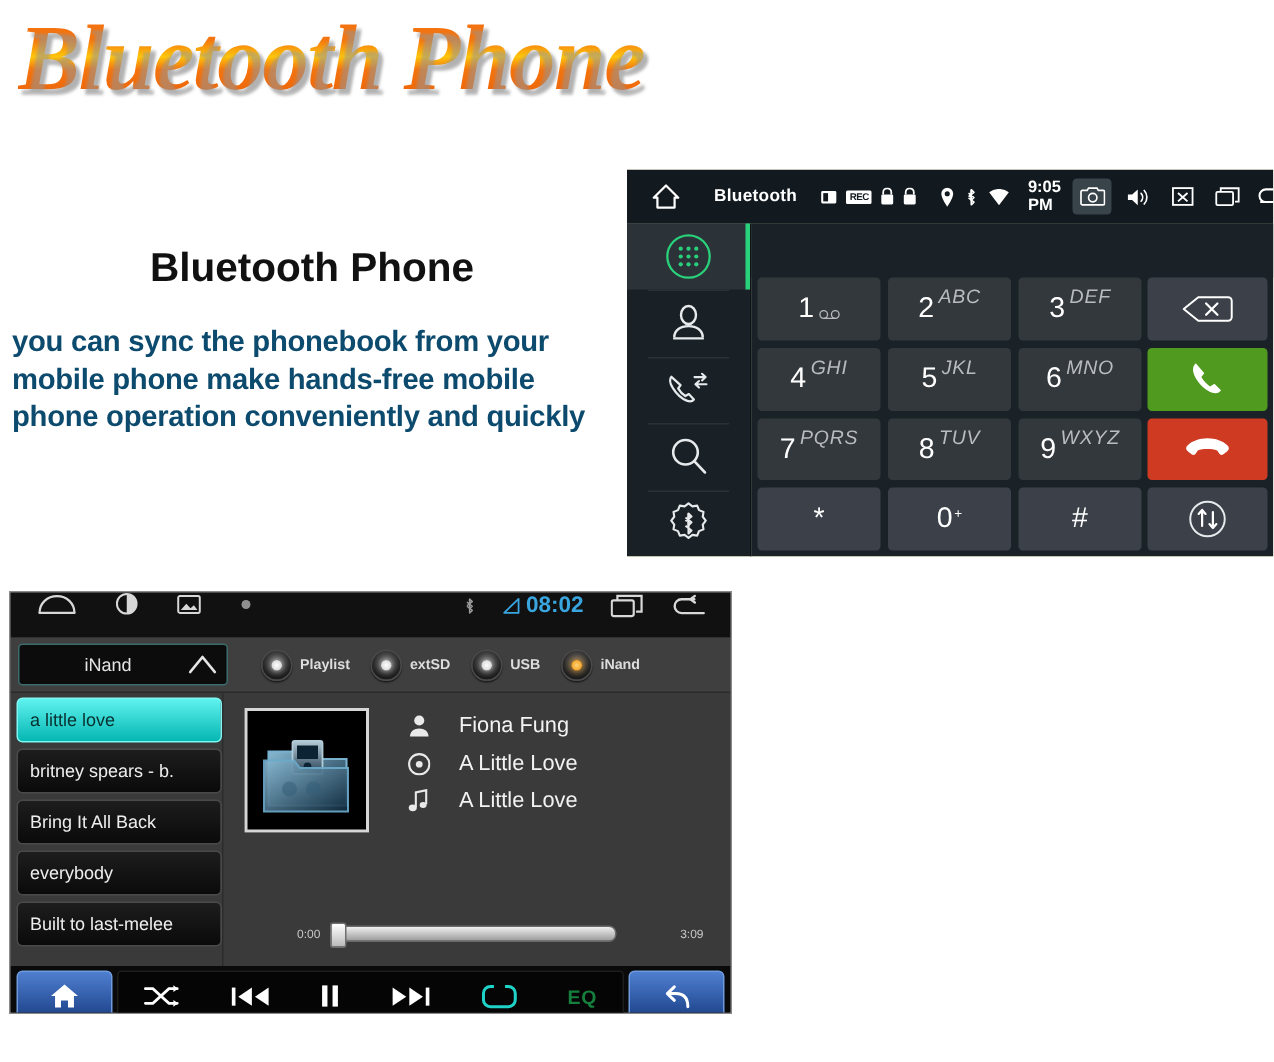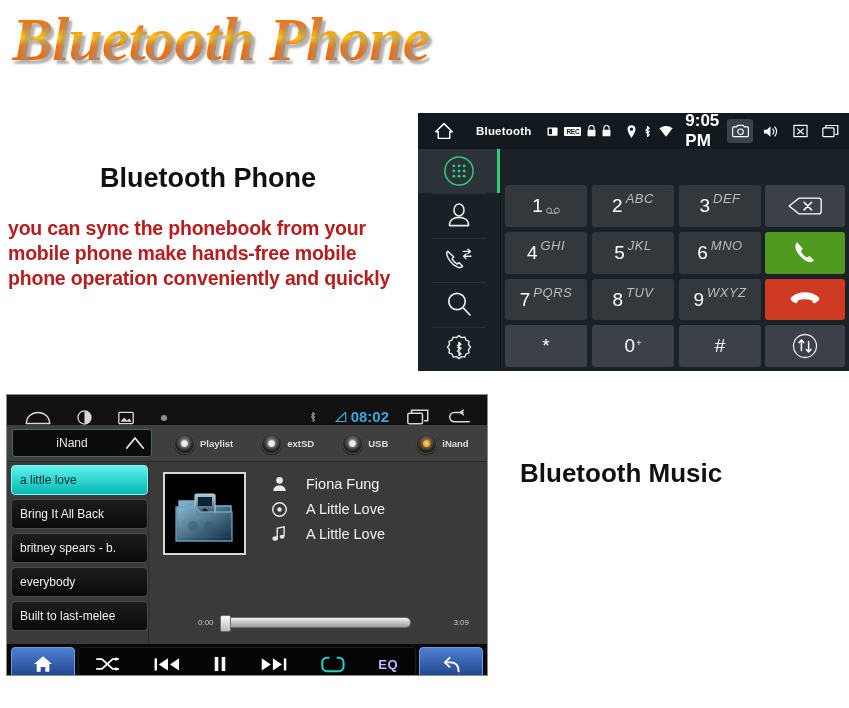--- a/index.html
+++ b/index.html
@@ -32,21 +32,21 @@
     filter:blur(1px);
   }
 
   
   .copy-phone{position:absolute;left:8px;top:163px;width:400px;}
   .copy-phone .h{
     font-size:27px;font-weight:bold;color:#111;
     text-align:center;letter-spacing:0px;
   }
   .copy-phone .p{
-    margin-top:22px;font-size:19.5px;font-weight:bold;color:#b91c1c;
+    margin-top:22px;font-size:19.5px;font-weight:bold;color:#0c4a6e;
     line-height:25px;letter-spacing:-0.2px;
   }
 
   
   .copy-music{position:absolute;left:520px;top:458px;width:320px;}
   .copy-music .h{font-size:26px;font-weight:bold;color:#111;text-align:left;}
   .copy-music .p{
     margin-top:18px;font-size:19px;font-weight:bold;color:#111;line-height:25px;
   }
 
@@ -56,21 +56,21 @@
     background:#fef9c3;overflow:hidden;
   }
   .d-status{
     height:36px;background:#121a20;display:flex;align-items:center;
     color:#fff;font-size:11px;position:relative;
   }
   .d-status .home{margin-left:16px;display:flex;align-items:center;}
   .d-status .title{margin-left:22px;font-weight:bold;font-size:11.5px;letter-spacing:.2px;}
   .d-status .sysicons{margin-left:16px;display:flex;align-items:center;gap:6px;}
   .d-status .radios{margin-left:16px;display:flex;align-items:center;gap:7px;}
-  .d-status .clock{margin-left:12px;font-size:17px;font-weight:bold;}
+  .d-status .clock{margin-left:12px;font-size:11px;font-weight:bold;}
   .d-status .navs{margin-left:8px;display:flex;align-items:center;gap:4px;}
   .navbtn{width:26px;height:24px;display:flex;align-items:center;justify-content:center;border-radius:3px;}
   .navbtn.sel{background:#39434a;}
   .rec-badge{
     font-size:6.5px;font-weight:bold;background:#fff;color:#121a20;
     padding:1px 2px;border-radius:1px;letter-spacing:-.3px;line-height:7px;
   }
 
   .d-body{display:flex;height:222px;}
   .d-side{
@@ -113,35 +113,35 @@
   .kbtn.dark{background:#3b4049;}
   .kbtn.green{background:#4f9a1f;}
   .kbtn.red{background:#cf3a23;}
 
   
   .music{
     position:absolute;left:6px;top:394px;width:480px;height:280px;
     background:#3a3a3a;border:1px solid #8a8a8a;overflow:hidden;
   }
   .m-status{
-    height:30px;background:#111;display:flex;align-items:flex-end;color:#cfcfcf;
+    height:30px;background:#111;display:flex;align-items:flex-start;color:#cfcfcf;
   }
   .m-status .left{display:flex;align-items:center;gap:26px;margin-left:18px;}
   .m-status .right{margin-left:auto;display:flex;align-items:center;gap:18px;margin-right:16px;}
   .m-status .clock{color:#39a6e0;font-weight:bold;font-size:15px;letter-spacing:0px;}
 
   .m-top{height:36px;background:#3f3f3f;display:flex;align-items:center;
          border-bottom:1px solid #2a2a2a;text-align:center;}
   .m-dd{
     width:140px;height:28px;margin-left:5px;background:#0c0c0c;
     border:1px solid #3c6b6b;border-radius:3px;display:flex;align-items:center;
     color:#e4e4e4;font-size:12px;padding:0 6px;box-sizing:border-box;
   }
   .m-dd .lbl{flex:1;}
-  .m-sources{display:flex;align-items:center;gap:28px;margin-left:22px;}
+  .m-sources{display:flex;align-items:center;gap:14px;margin-left:22px;}
   .src{display:flex;align-items:center;gap:5px;color:#ddd;font-size:9.5px;font-weight:bold;}
   .led{
     width:19px;height:19px;border-radius:50%;
     background:radial-gradient(circle at 50% 38%,#6a6a6a,#1c1c1c 70%);
     border:1px solid #4a4a4a;display:flex;align-items:center;justify-content:center;
     box-shadow:0 1px 1px rgba(0,0,0,.6);
   }
   .led i{
     width:7px;height:7px;border-radius:50%;display:block;
     background:radial-gradient(circle,#ffffff,#c9c9c9);
@@ -186,21 +186,21 @@
   .m-bottom{height:40px;background:#0a0a0a;display:flex;align-items:center;gap:3px;padding:0 4px;box-sizing:border-box;}
   .m-nav{
     width:62px;height:32px;border-radius:4px;
     background:linear-gradient(180deg,#4f7fd0,#1a3f86);
     border:1px solid #6f9bdd;display:flex;align-items:center;justify-content:center;
   }
   .m-ctrls{
     flex:1;height:32px;background:#050505;border:1px solid #1d1d1d;border-radius:3px;
     display:flex;align-items:center;justify-content:space-around;
   }
-  .m-ctrls span{display:flex;align-items:center;justify-content:center;color:#c4b5fd;}
+  .m-ctrls span{display:flex;align-items:center;justify-content:center;color:#15803d;}
   .eq{font-size:13px;font-weight:bold;color:#fff;letter-spacing:.5px;}
   svg{display:block;}
 </style>
 </head>
 <body>
 
 <div class="page">
 
   <div class="banner-shadow">Bluetooth Phone</div>
   <div class="banner">Bluetooth Phone</div>
@@ -547,22 +547,22 @@
             </span>
           <span>iNand</span>
         </div>
       </div>
     </div>
 
     <div class="m-body">
 
       <div class="m-list">
         <div class="m-item sel">a little love</div>
+        <div class="m-item">britney spears - b.</div>
         <div class="m-item">Bring It All Back</div>
-        <div class="m-item">britney spears - b.</div>
         <div class="m-item">everybody</div>
         <div class="m-item">Built to last-melee</div>
       </div>
 
       <div class="m-right">
         <div class="m-now">
           <div class="m-art">
             <svg width="64" height="58" viewBox="0 0 64 58">
               <defs>
                 <linearGradient id="fg" x1="0" y1="0" x2="0" y2="1">
@@ -676,16 +676,15 @@
           <svg width="20" height="18" viewBox="0 0 22 20">
               <path d="M19.4 18c0-6.4-3.2-9.8-9-9.8H5.4" fill="none" stroke="#fff" stroke-width="2.2" stroke-linecap="round"></path>
               <path d="M9.4 3.2L4.2 8.2l5.2 5" fill="none" stroke="#fff" stroke-width="2.2" stroke-linecap="round" stroke-linejoin="round"></path>
             </svg>
         </span>
       </div>
     </div>
   </div>
 
   <div class="copy-music">
-    <div class="h">Bluetooth Music</div>
   </div>
 
 </div>
 
 </body></html>

